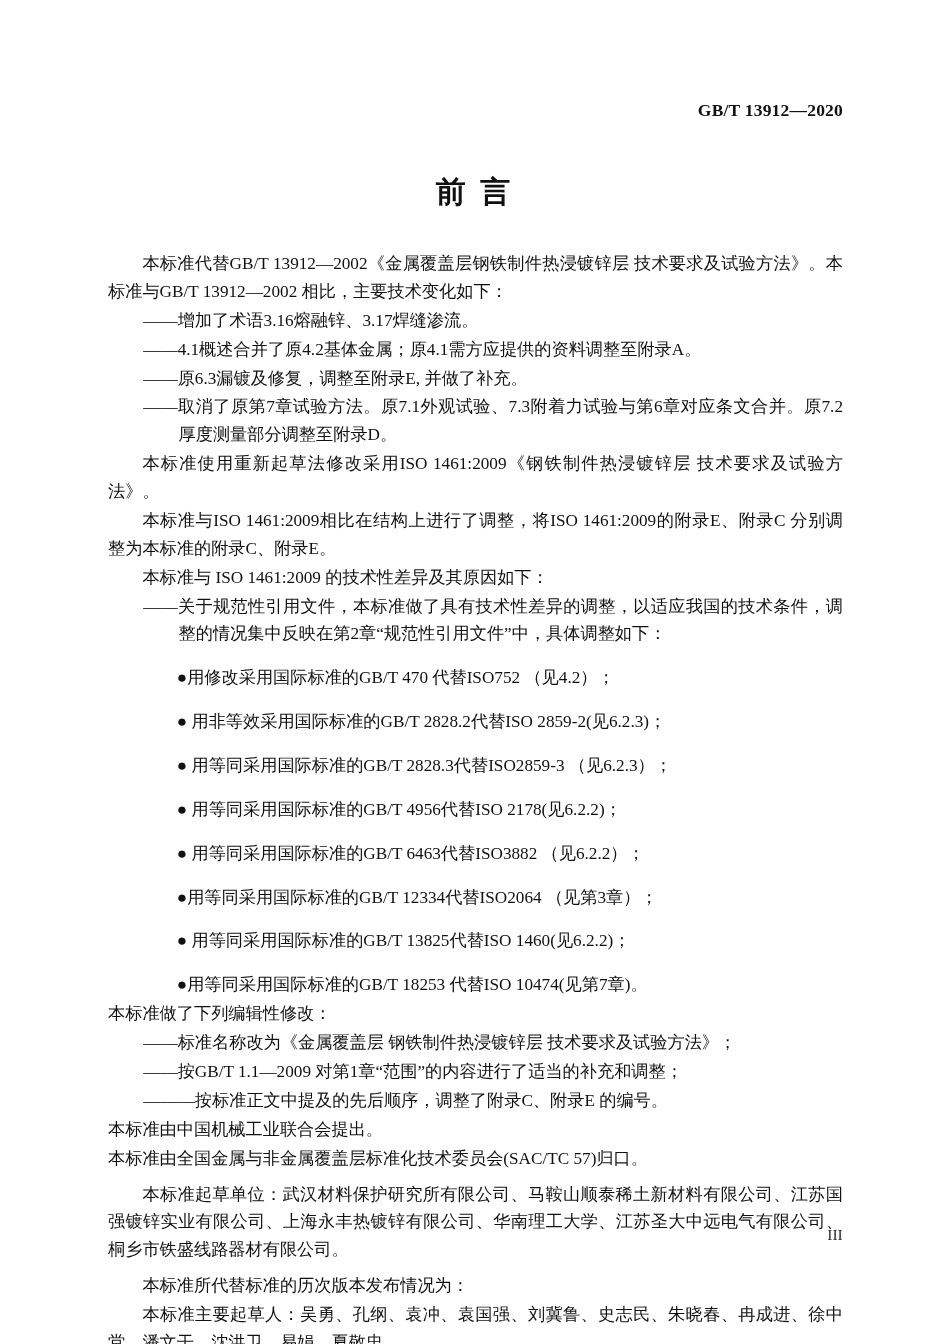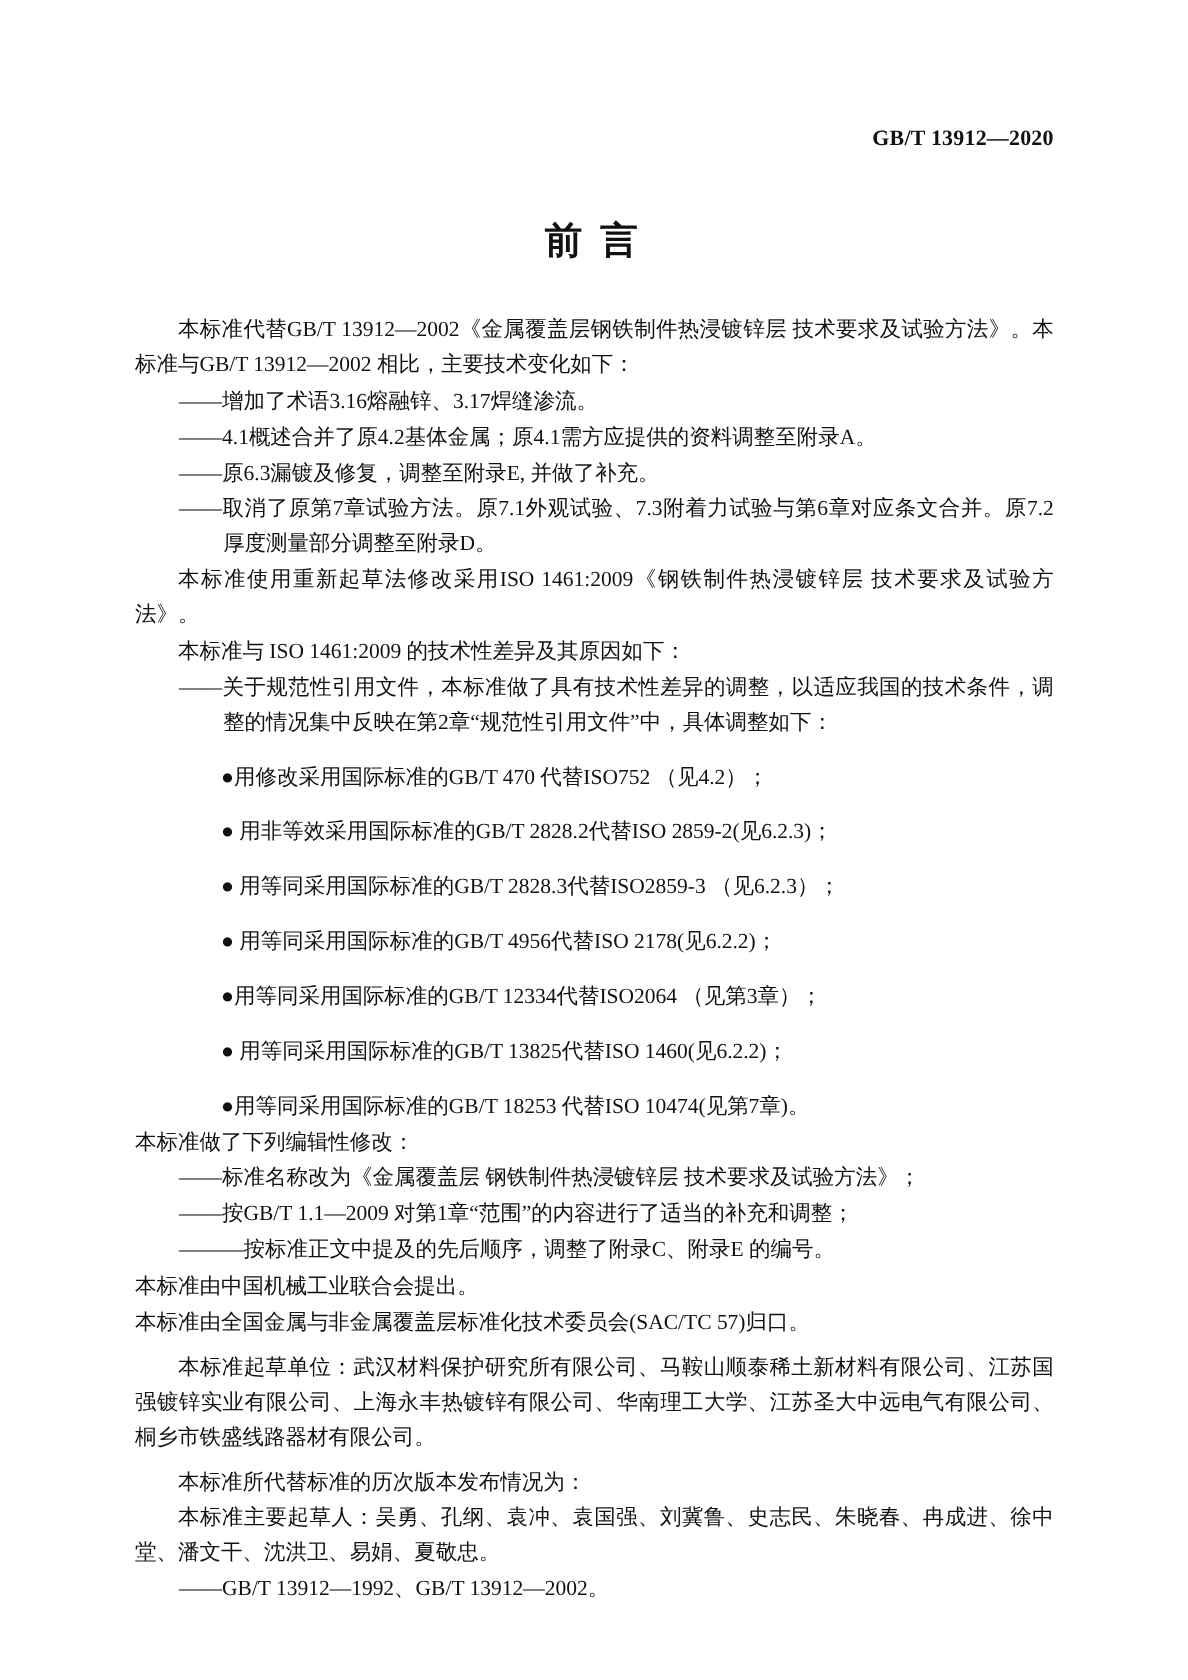--- a/index.html
+++ b/index.html
@@ -111,28 +111,30 @@
   <div class="body">
 
     <p class="para">本标准代替GB/T 13912—2002《金属覆盖层钢铁制件热浸镀锌层  技术要求及试验方法》。本标准与GB/T  13912—2002 相比，主要技术变化如下：</p>
 
     <p class="dash">——增加了术语3.16熔融锌、3.17焊缝渗流。</p>
     <p class="dash">——4.1概述合并了原4.2基体金属；原4.1需方应提供的资料调整至附录A。</p>
     <p class="dash">——原6.3漏镀及修复，调整至附录E, 并做了补充。</p>
     <p class="dash">——取消了原第7章试验方法。原7.1外观试验、7.3附着力试验与第6章对应条文合并。原7.2厚度测量部分调整至附录D。</p>
 
     <p class="para">本标准使用重新起草法修改采用ISO 1461:2009《钢铁制件热浸镀锌层  技术要求及试验方法》。</p>
+    <p class="para">本标准与ISO  1461:2009相比在结构上进行了调整，将ISO  1461:2009的附录E、附录C 分别调整为本标准的附录C、附录E。</p>
     <p class="para">本标准与 ISO  1461:2009 的技术性差异及其原因如下：</p>
 
     <p class="dash">——关于规范性引用文件，本标准做了具有技术性差异的调整，以适应我国的技术条件，调整的情况集中反映在第2章“规范性引用文件”中，具体调整如下：</p>
 
     <p class="bullet">●用修改采用国际标准的GB/T   470 代替ISO752 （见4.2）；</p>
     <p class="bullet">●  用非等效采用国际标准的GB/T  2828.2代替ISO 2859-2(见6.2.3)；</p>
     <p class="bullet">●  用等同采用国际标准的GB/T  2828.3代替ISO2859-3 （见6.2.3）；</p>
     <p class="bullet">●  用等同采用国际标准的GB/T  4956代替ISO 2178(见6.2.2)；</p>
+    <p class="bullet">●  用等同采用国际标准的GB/T  6463代替ISO3882 （见6.2.2）；</p>
     <p class="bullet">●用等同采用国际标准的GB/T  12334代替ISO2064 （见第3章）；</p>
     <p class="bullet">●  用等同采用国际标准的GB/T  13825代替ISO  1460(见6.2.2)；</p>
     <p class="bullet">●用等同采用国际标准的GB/T  18253 代替ISO  10474(见第7章)。</p>
 
     <p class="para-noindent">本标准做了下列编辑性修改：</p>
 
     <p class="dash">——标准名称改为《金属覆盖层  钢铁制件热浸镀锌层  技术要求及试验方法》；</p>
     <p class="dash">——按GB/T  1.1—2009 对第1章“范围”的内容进行了适当的补充和调整；</p>
     <p class="dash">———按标准正文中提及的先后顺序，调整了附录C、附录E 的编号。</p>
 
@@ -146,14 +148,17 @@
     <div class="spacer-sm"></div>
 
     <p class="para">本标准所代替标准的历次版本发布情况为：</p>
 
     <p class="para">本标准主要起草人：吴勇、孔纲、袁冲、袁国强、刘冀鲁、史志民、朱晓春、冉成进、徐中堂、潘文干、沈洪卫、易娟、夏敬忠。</p>
 
     <p class="dash">——GB/T 13912—1992、GB/T  13912—2002。</p>
 
   </div>
 
+  <div class="folio">
+    <span>III</span>
+  </div>
 
 </div>
 
 </body></html>

